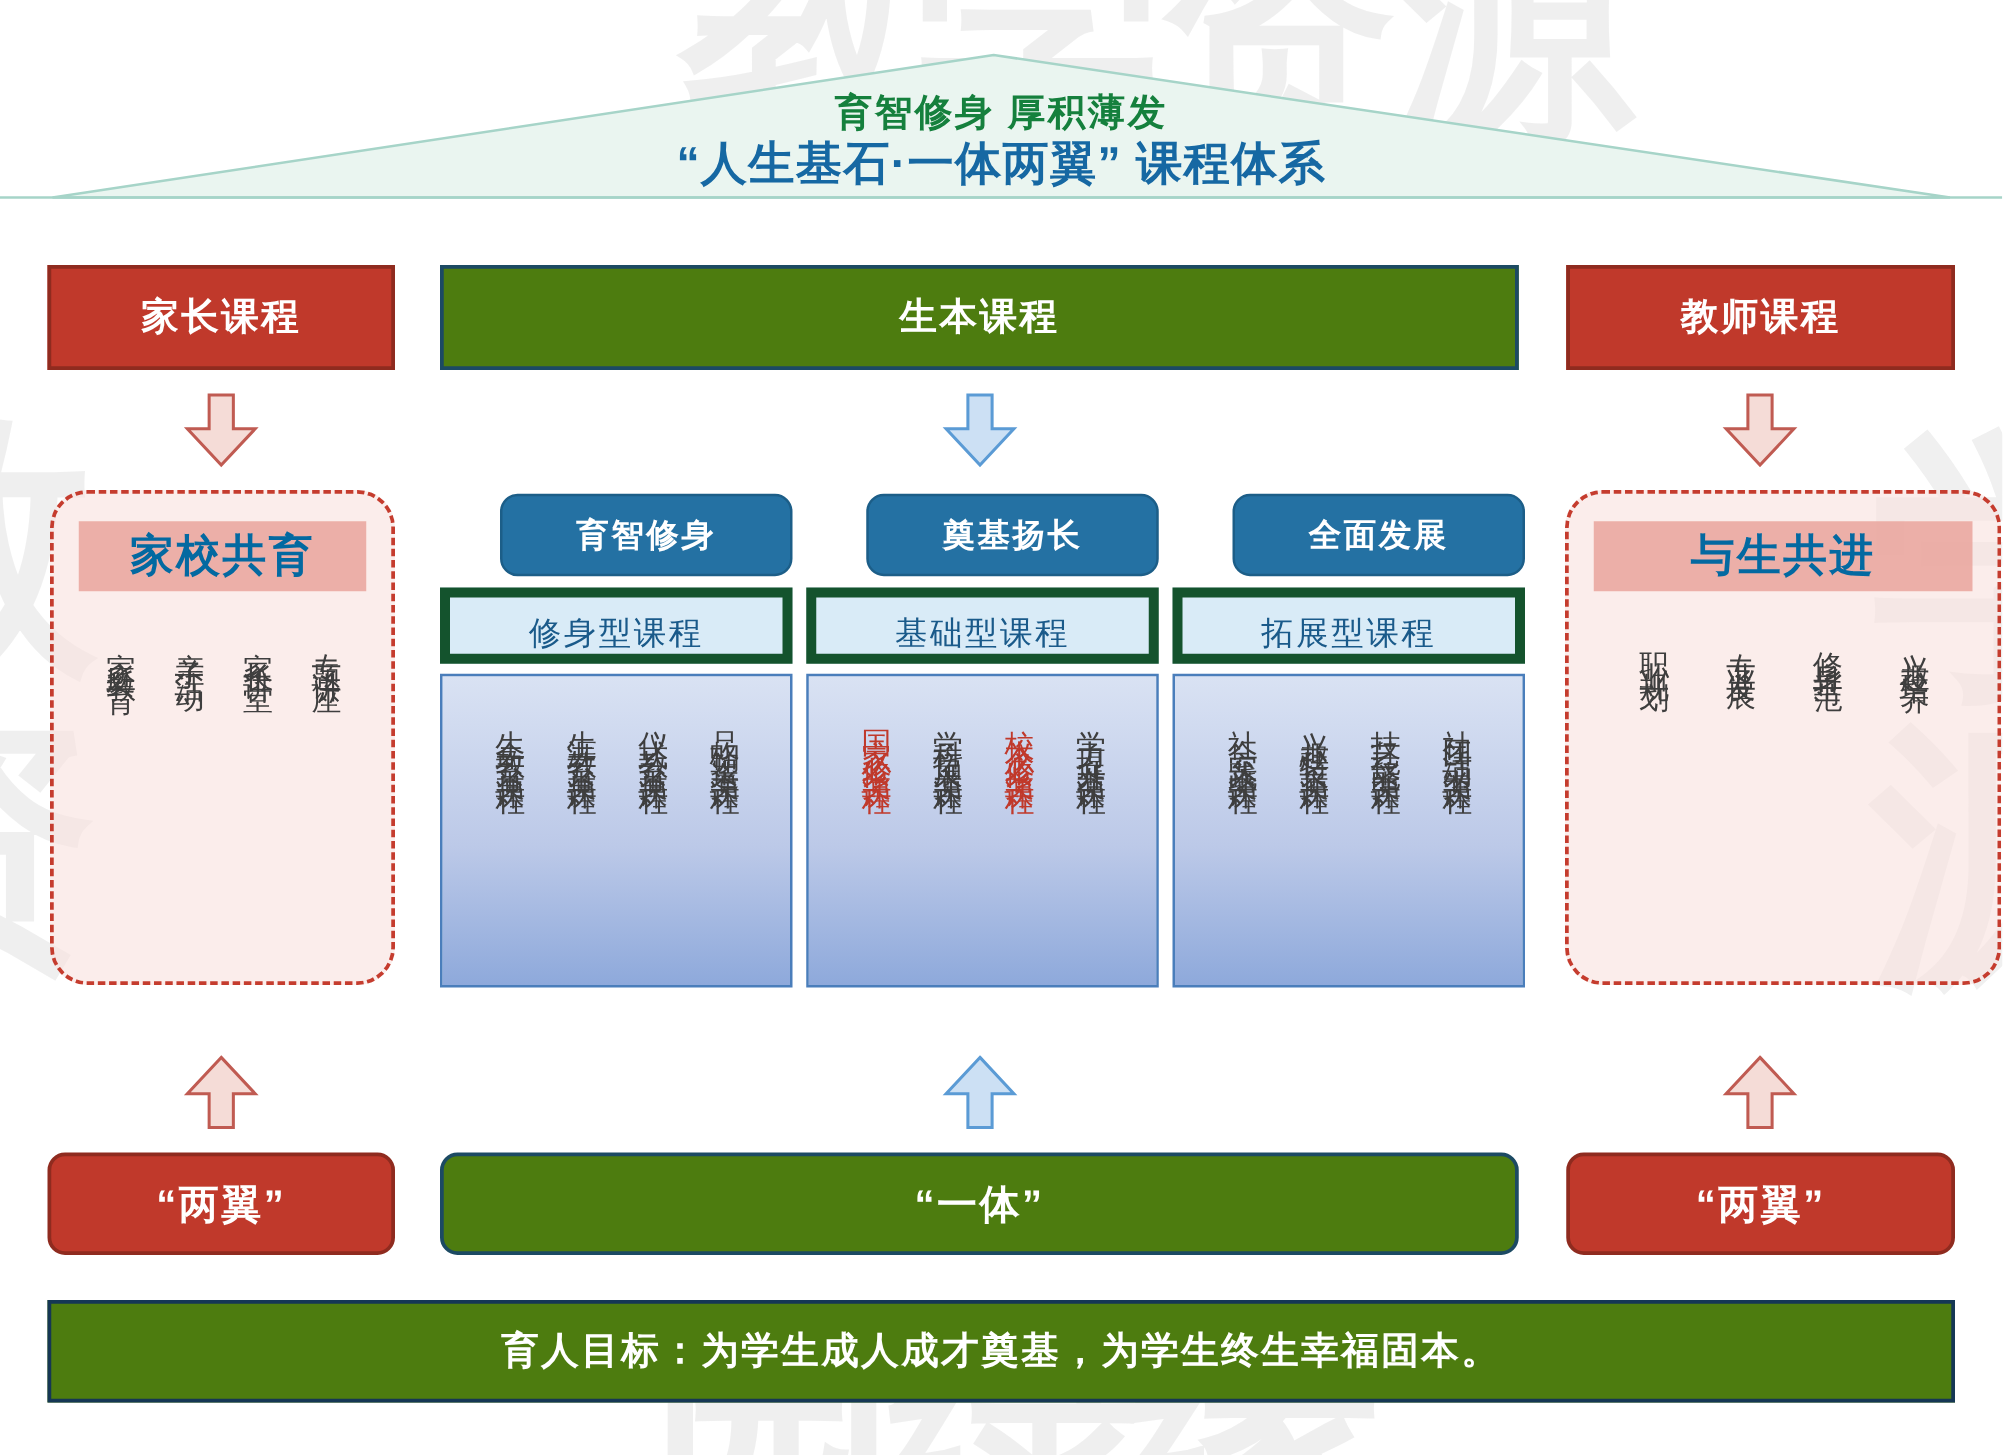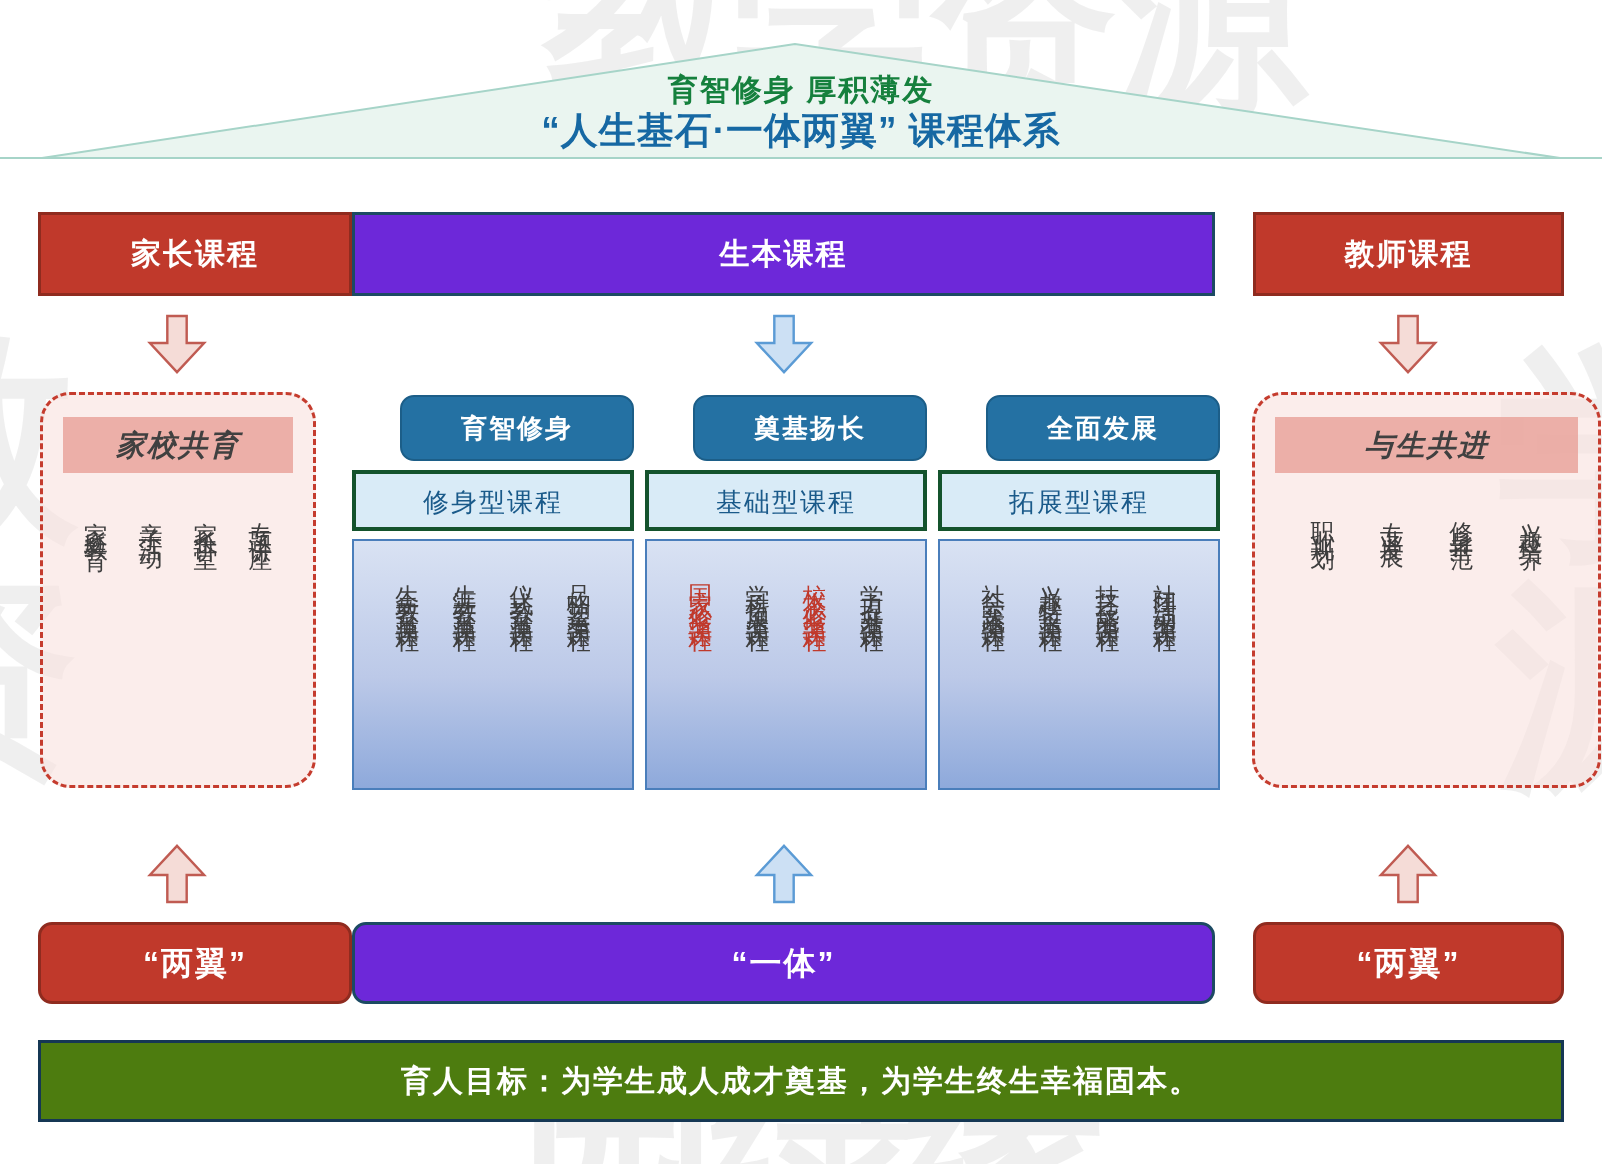--- a/index.html
+++ b/index.html
@@ -13,46 +13,46 @@
   .wm-left{top:322px;left:-150px;font-size:228px;}
   .wm-right{top:338px;left:1496px;font-size:228px;}
   
   .roof-svg{position:absolute;top:0;left:0;z-index:1;}
   .roof-line{position:absolute;left:0;width:100%;text-align:center;z-index:2;}
   .roof-line1{top:70px;font-size:30px;font-weight:bold;color:#15803d;letter-spacing:2px;}
   .roof-line2{top:106px;font-size:37px;font-weight:bold;color:#1668A3;letter-spacing:1px;}
   
   .box{position:absolute;z-index:2;text-align:center;color:#fff;font-weight:bold;box-sizing:border-box;}
   .red-box{background:#C0392B;border:3px solid #8F2B1F;}
-  .blue-box{background:#6d28d9;border:3px solid #1C4A63;}
+  .blue-box{background:#4d7c0f;border:3px solid #1C4A63;}
   .row1{top:212px;height:84px;line-height:78px;font-size:30px;letter-spacing:2px;}
   .row2{top:922px;height:82px;line-height:76px;font-size:32px;letter-spacing:2px;border-radius:14px;}
-  .pos-left{left:38px;width:314px;}
+  .pos-left{left:38px;width:278px;}
   .pos-center{left:352px;width:863px;}
   .pos-right{left:1253px;width:311px;}
   
   .arrow{position:absolute;z-index:2;width:64px;height:62px;}
   
   .panel{position:absolute;top:392px;height:396px;z-index:2;box-sizing:border-box;
          border:3px dashed #C53C2E;border-radius:30px;background:rgba(249,226,222,.62);}
   .panel-left{left:40px;width:276px;}
   .panel-right{left:1252px;width:349px;}
   .panel-header{margin:22px 20px 0 20px;height:56px;line-height:56px;text-align:center;
-                background:rgba(233,166,158,.88);color:#404040;font-weight:bold;font-size:29px;letter-spacing:2px;font-style:italic;}
+                background:rgba(233,166,158,.88);color:#0369a1;font-weight:bold;font-size:35px;letter-spacing:2px;}
   .panel-items{display:flex;justify-content:space-evenly;margin-top:30px;padding:0 10px;}
   .v-item{writing-mode:vertical-rl;text-orientation:upright;font-size:24px;
           letter-spacing:8px;line-height:1;color:#3E3E3E;}
   
   .pillar{position:absolute;top:395px;width:282px;z-index:2;}
   .pillar-1{left:352px;} .pillar-2{left:645px;} .pillar-3{left:938px;}
   .pillar-header{height:66px;line-height:62px;text-align:center;box-sizing:border-box;
                  background:#2471A3;border:2px solid #1C5E88;border-radius:14px;
                  color:#fff;font-weight:bold;font-size:26px;letter-spacing:2px;margin-left:48px;}
   .pillar-type{margin-top:9px;height:61px;line-height:57px;text-align:center;box-sizing:border-box;
-               background:#D9EBF7;border:4px solid #14532d;color:#1A5A8A;font-size:26px;letter-spacing:2px;}
+               background:#D9EBF7;border:8px solid #14532d;color:#1A5A8A;font-size:26px;letter-spacing:2px;}
   .pillar-body{margin-top:8px;height:251px;box-sizing:border-box;border:2px solid #4A7EBB;
                background:linear-gradient(to bottom,#D9E2F3 0%,#BCC9E8 55%,#8EA9DB 100%);
                display:flex;justify-content:space-evenly;padding:24px 8px 0 8px;}
   
   .goal-bar{position:absolute;left:38px;top:1040px;width:1526px;height:82px;z-index:2;
             background:#4d7c0f;border:3px solid #153754;box-sizing:border-box;
             color:#fff;font-weight:bold;font-size:30px;line-height:76px;text-align:center;letter-spacing:2px;}
 </style>
 </head>
 <body>

